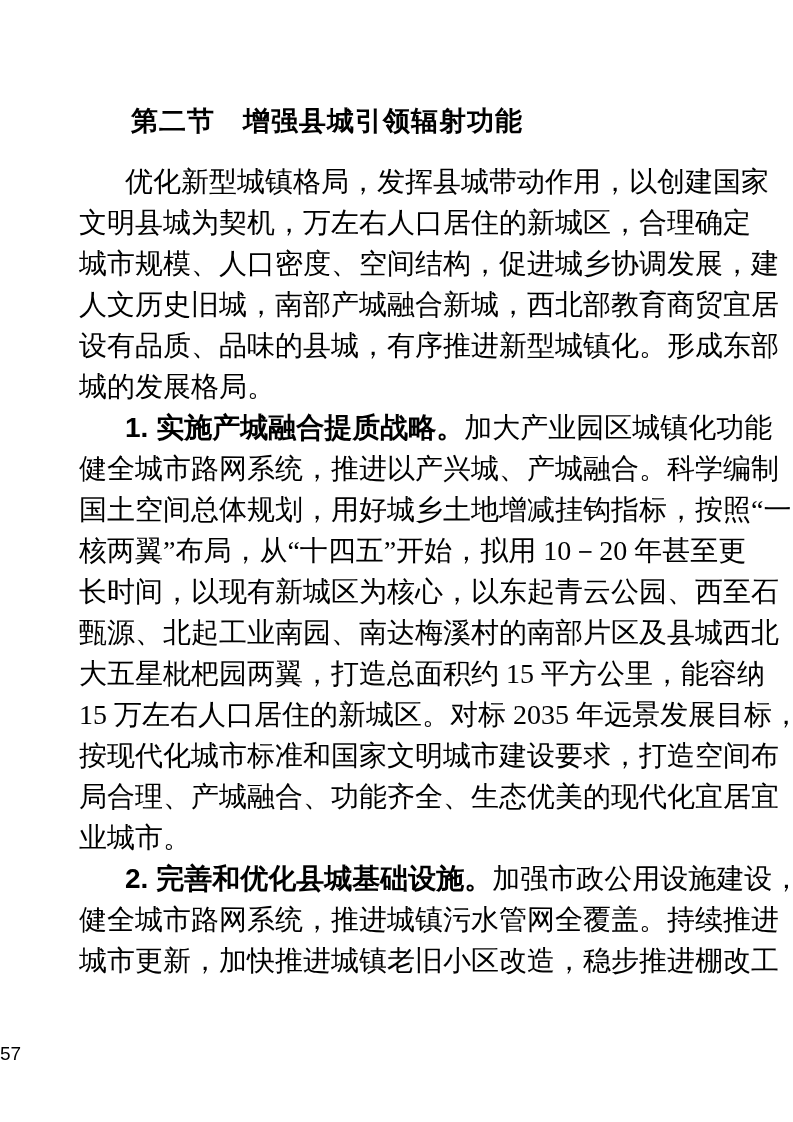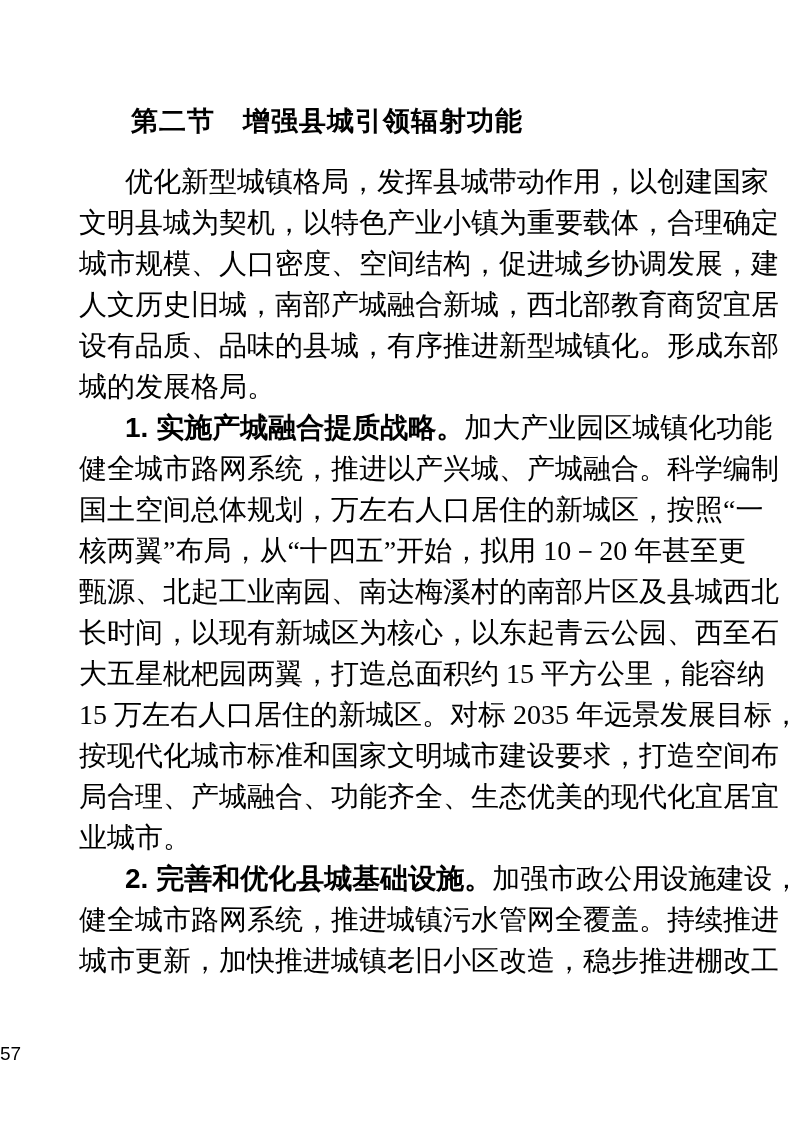--- a/index.html
+++ b/index.html
@@ -67,33 +67,33 @@
 </style>
 </head>
 <body>
 
 <div class="page">
   <div class="content">
     <h2 class="doc-title">第二节　增强县城引领辐射功能</h2>
     <div id="paragraphs">
         <div class="para">
           <div class="line pfirst"><span class="seg">优化新型城镇格局，发挥县城带动作用，以创建国家</span></div>
-          <div class="line"><span class="seg">文明县城为契机，以特色产业小镇为重要载体，合理确定</span></div>
+          <div class="line"><span class="seg">文明县城为契机，万左右人口居住的新城区，合理确定</span></div>
           <div class="line"><span class="seg">城市规模、人口密度、空间结构，促进城乡协调发展，建</span></div>
           <div class="line"><span class="seg">人文历史旧城，南部产城融合新城，西北部教育商贸宜居</span></div>
           <div class="line"><span class="seg">设有品质、品味的县城，有序推进新型城镇化。形成东部</span></div>
           <div class="line plast"><span class="seg">城的发展格局。</span></div>
         </div>
         <div class="para">
           <div class="line pfirst"><span class="seg bold">1. 实施产城融合提质战略。</span><span class="seg">加大产业园区城镇化功能</span></div>
           <div class="line"><span class="seg">健全城市路网系统，推进以产兴城、产城融合。科学编制</span></div>
-          <div class="line"><span class="seg">国土空间总体规划，万左右人口居住的新城区，按照“一</span></div>
+          <div class="line"><span class="seg">国土空间总体规划，用好城乡土地增减挂钩指标，按照“一</span></div>
           <div class="line"><span class="seg">核两翼”布局，从“十四五”开始，拟用 10－20 年甚至更</span></div>
+          <div class="line"><span class="seg">长时间，以现有新城区为核心，以东起青云公园、西至石</span></div>
           <div class="line"><span class="seg">甄源、北起工业南园、南达梅溪村的南部片区及县城西北</span></div>
-          <div class="line"><span class="seg">长时间，以现有新城区为核心，以东起青云公园、西至石</span></div>
           <div class="line"><span class="seg">大五星枇杷园两翼，打造总面积约 15 平方公里，能容纳</span></div>
           <div class="line"><span class="seg">15 万左右人口居住的新城区。对标 2035 年远景发展目标，</span></div>
           <div class="line"><span class="seg">按现代化城市标准和国家文明城市建设要求，打造空间布</span></div>
           <div class="line"><span class="seg">局合理、产城融合、功能齐全、生态优美的现代化宜居宜</span></div>
           <div class="line plast"><span class="seg">业城市。</span></div>
         </div>
         <div class="para">
           <div class="line pfirst"><span class="seg bold">2. 完善和优化县城基础设施。</span><span class="seg">加强市政公用设施建设，</span></div>
           <div class="line"><span class="seg">健全城市路网系统，推进城镇污水管网全覆盖。持续推进</span></div>
           <div class="line"><span class="seg">城市更新，加快推进城镇老旧小区改造，稳步推进棚改工</span></div>

